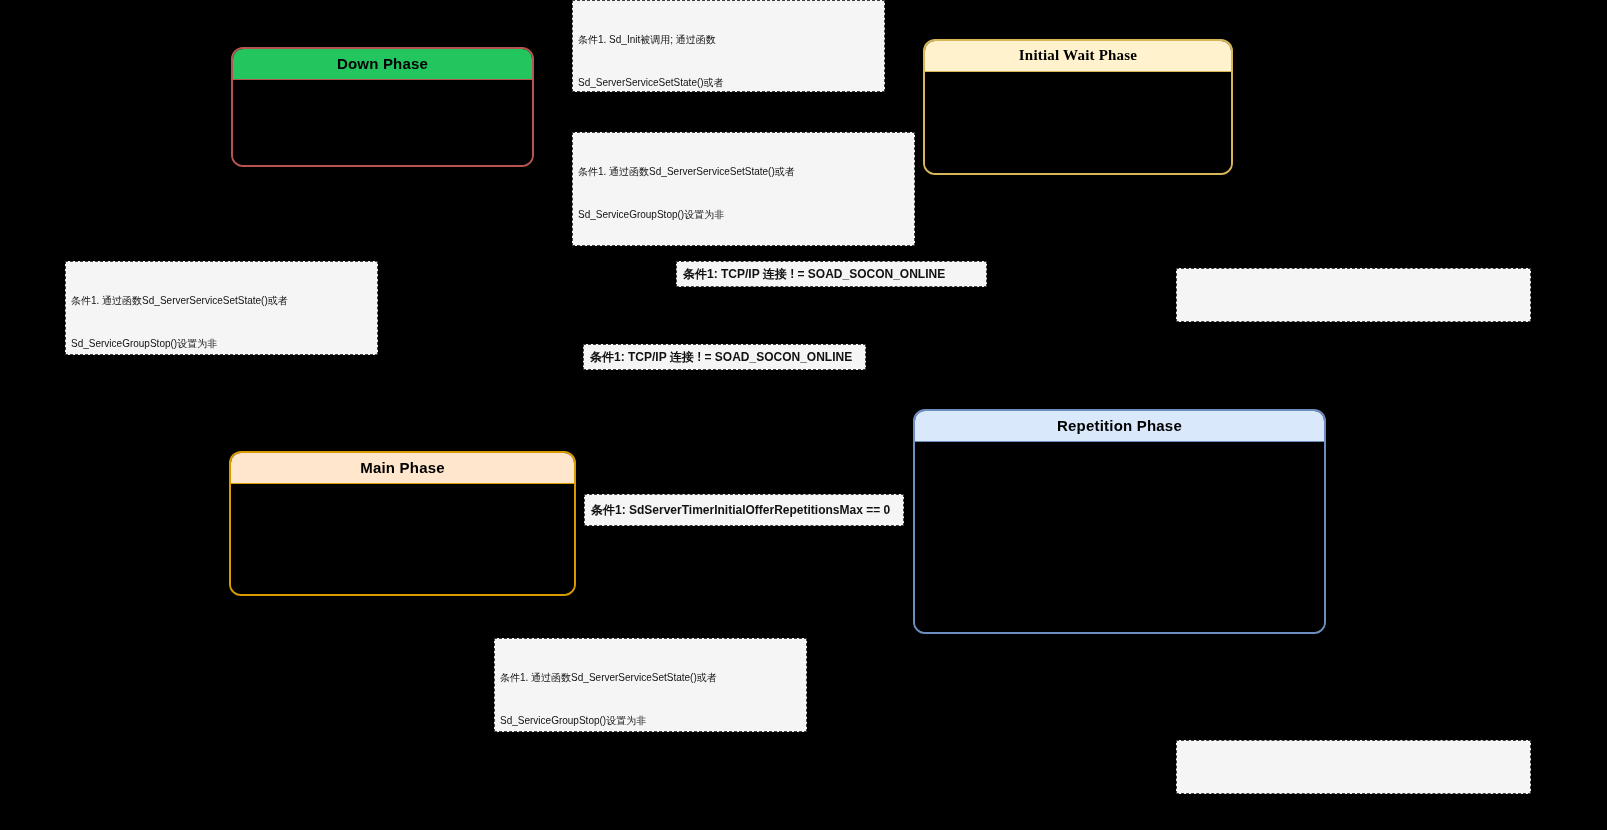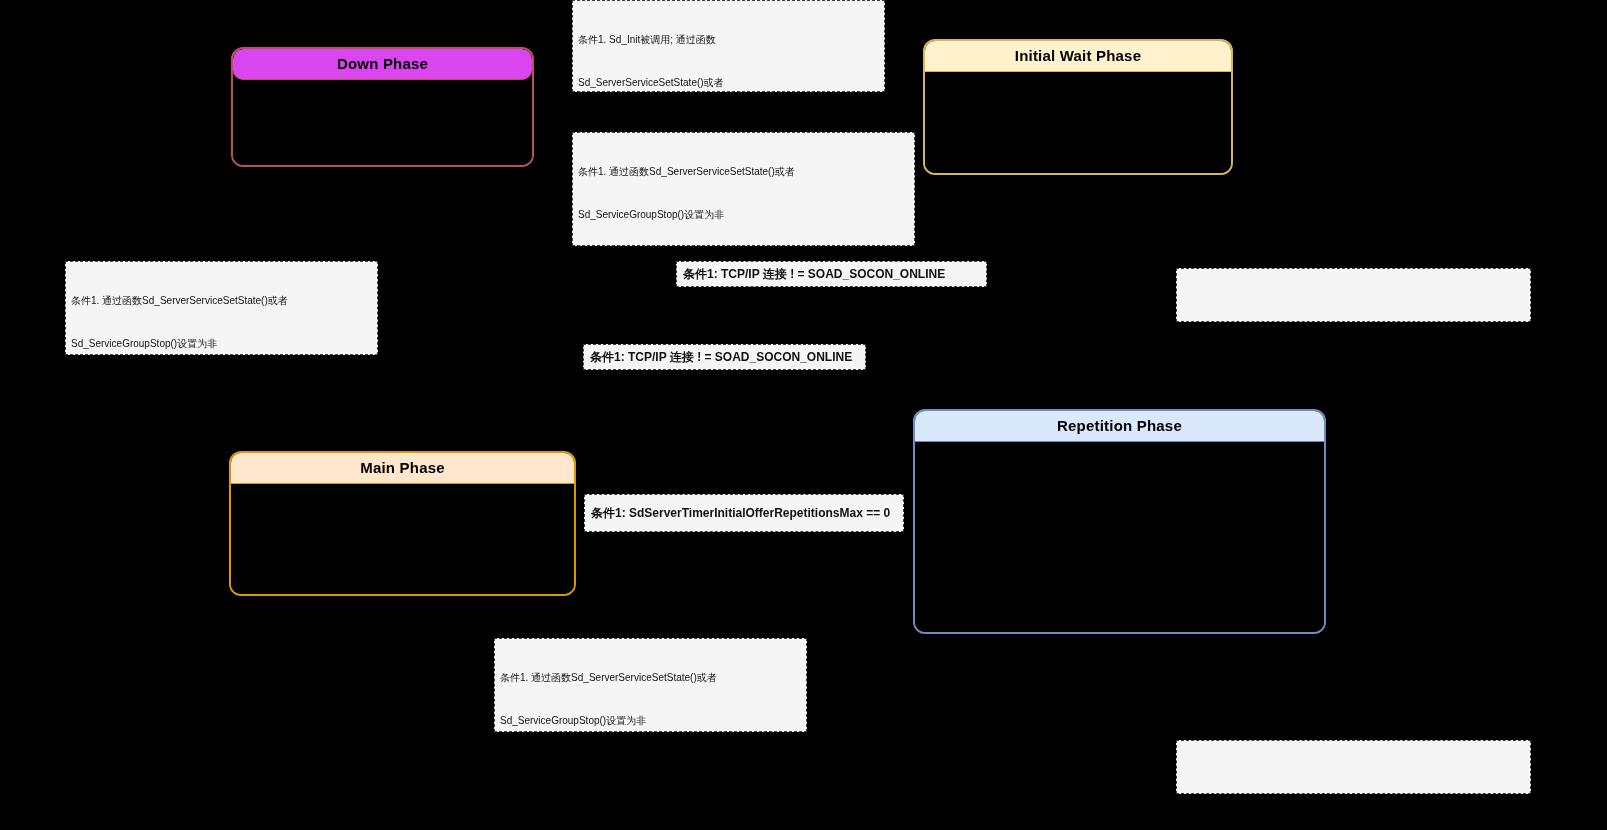--- a/index.html
+++ b/index.html
@@ -43,23 +43,22 @@
   }
   .state-body {
     width: 100%;
     background: #000000;
   }
 
   .state.down {
     border-color: #b85450;
   }
   .state.down .state-title {
-    background: #d946ef;
+    background: #22c55e;
     border-bottom-color: #b85450;
-    border-radius: 10px;
   }
 
   .state.initwait {
     border-color: #d6b656;
   }
   .state.initwait .state-title {
     background: #fff2cc;
     border-bottom-color: #d6b656;
   }
 
@@ -111,21 +110,21 @@
 </head>
 <body>
 
 <div id="canvas">
 
   <div class="state down" style="left:231px; top:47px; width:303px; height:120px;">
     <div class="state-title">Down Phase</div>
     <div class="state-body" style="height:88px;"></div>
   </div>
 
-  <div class="state initwait" style="left:923px; top:39px; width:310px; height:136px;">
+  <div class="state initwait" style="left:923px; top:39px; width:310px; height:136px;font-family:Liberation Serif, serif;">
     <div class="state-title">Initial Wait Phase</div>
     <div class="state-body" style="height:104px;"></div>
   </div>
 
   <div class="state main" style="left:209px; top:451px; width:347px; height:145px;margin-left:20px;">
     <div class="state-title">Main Phase</div>
     <div class="state-body" style="height:113px;"></div>
   </div>
 
   <div class="state repetition" style="left:913px; top:409px; width:413px; height:225px;">
@@ -167,21 +166,21 @@
 
   <div class="note label-2line" style="left:1176px; top:268px; width:355px; height:54px; font-weight:bold;">
     
     
   </div>
 
   <div class="note label" style="left:583px; top:344px; width:283px; height:26px;">
     <span style="font-weight:bold;">条件1:  TCP/IP 连接 ! = SOAD_SOCON_ONLINE</span>
   </div>
 
-  <div class="note label" style="left:584px; top:494px; width:320px; height:38px;">
+  <div class="note label" style="left:584px; top:494px; width:320px; height:32px;">
     <span style="font-weight:bold;">条件1: SdServerTimerInitialOfferRepetitionsMax == 0</span>
   </div>
 
   <div class="note" style="left:494px; top:638px; width:313px; height:94px;">
     <span class="ln">条件1. 通过函数Sd_ServerServiceSetState()或者</span>
     <span class="ln">Sd_ServiceGroupStop()设置为非</span>
     
     
     
     

